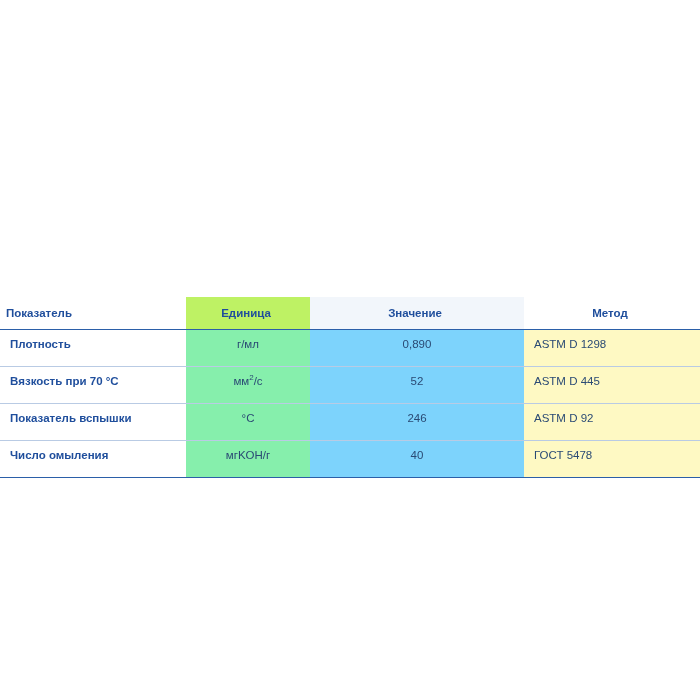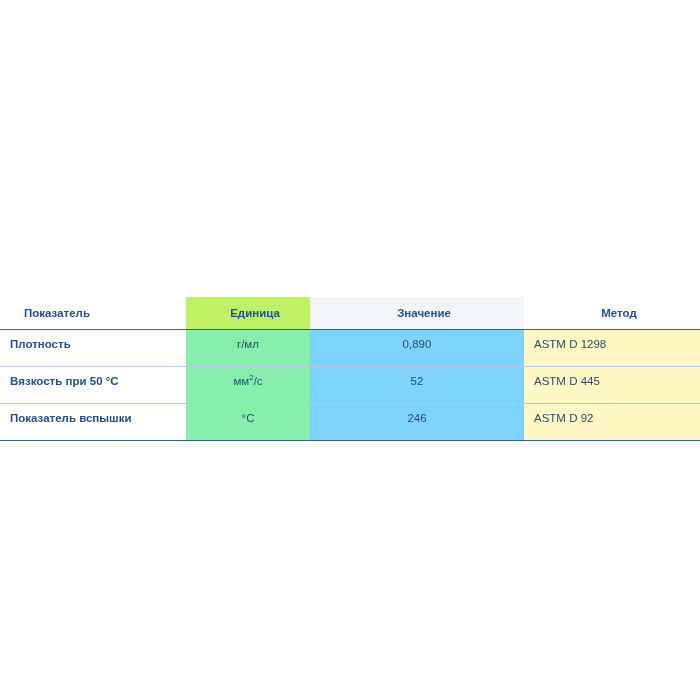--- a/index.html
+++ b/index.html
@@ -32,21 +32,21 @@
     color: #1a3a6b;
   }
   table.spec-table col.c1 { width: 186px; }
   table.spec-table col.c2 { width: 124px; }
   table.spec-table col.c3 { width: 214px; }
   table.spec-table col.c4 { width: 176px; }
 
   table.spec-table thead th {
     font-weight: bold;
     color: #1f4e9c;
-    padding: 6px 10px 6px 24px;
+    padding: 6px 10px 6px 6px;
     height: 20px;
     border-bottom: 1.3px solid #2b5fa8;
     background: #ffffff;
     vertical-align: middle;
     font-size: 11.5px;
   }
   table.spec-table thead th.h-param {
     text-align: left;
   }
   table.spec-table thead th.h-unit,
@@ -121,28 +121,34 @@
         </tr>
       </thead>
       <tbody>
         <tr>
           <td class="t-param">Плотность</td>
           <td class="t-unit">г/мл</td>
           <td class="t-value">0,890</td>
           <td class="t-method">ASTM D 1298</td>
         </tr>
         <tr>
-          <td class="t-param">Вязкость при 50 °C</td>
+          <td class="t-param">Вязкость при 70 °C</td>
           <td class="t-unit"><span>мм</span><sup class="unit-sup">2</sup><span>/с</span></td>
           <td class="t-value">52</td>
           <td class="t-method">ASTM D 445</td>
         </tr>
         <tr>
           <td class="t-param">Показатель вспышки</td>
           <td class="t-unit">°C</td>
           <td class="t-value">246</td>
           <td class="t-method">ASTM D 92</td>
         </tr>
+        <tr>
+          <td class="t-param">Число омыления</td>
+          <td class="t-unit">мгKOH/г</td>
+          <td class="t-value">40</td>
+          <td class="t-method">ГОСТ 5478</td>
+        </tr>
       </tbody>
     </table>
   </div>
 
 </div>
 
 </body></html>

